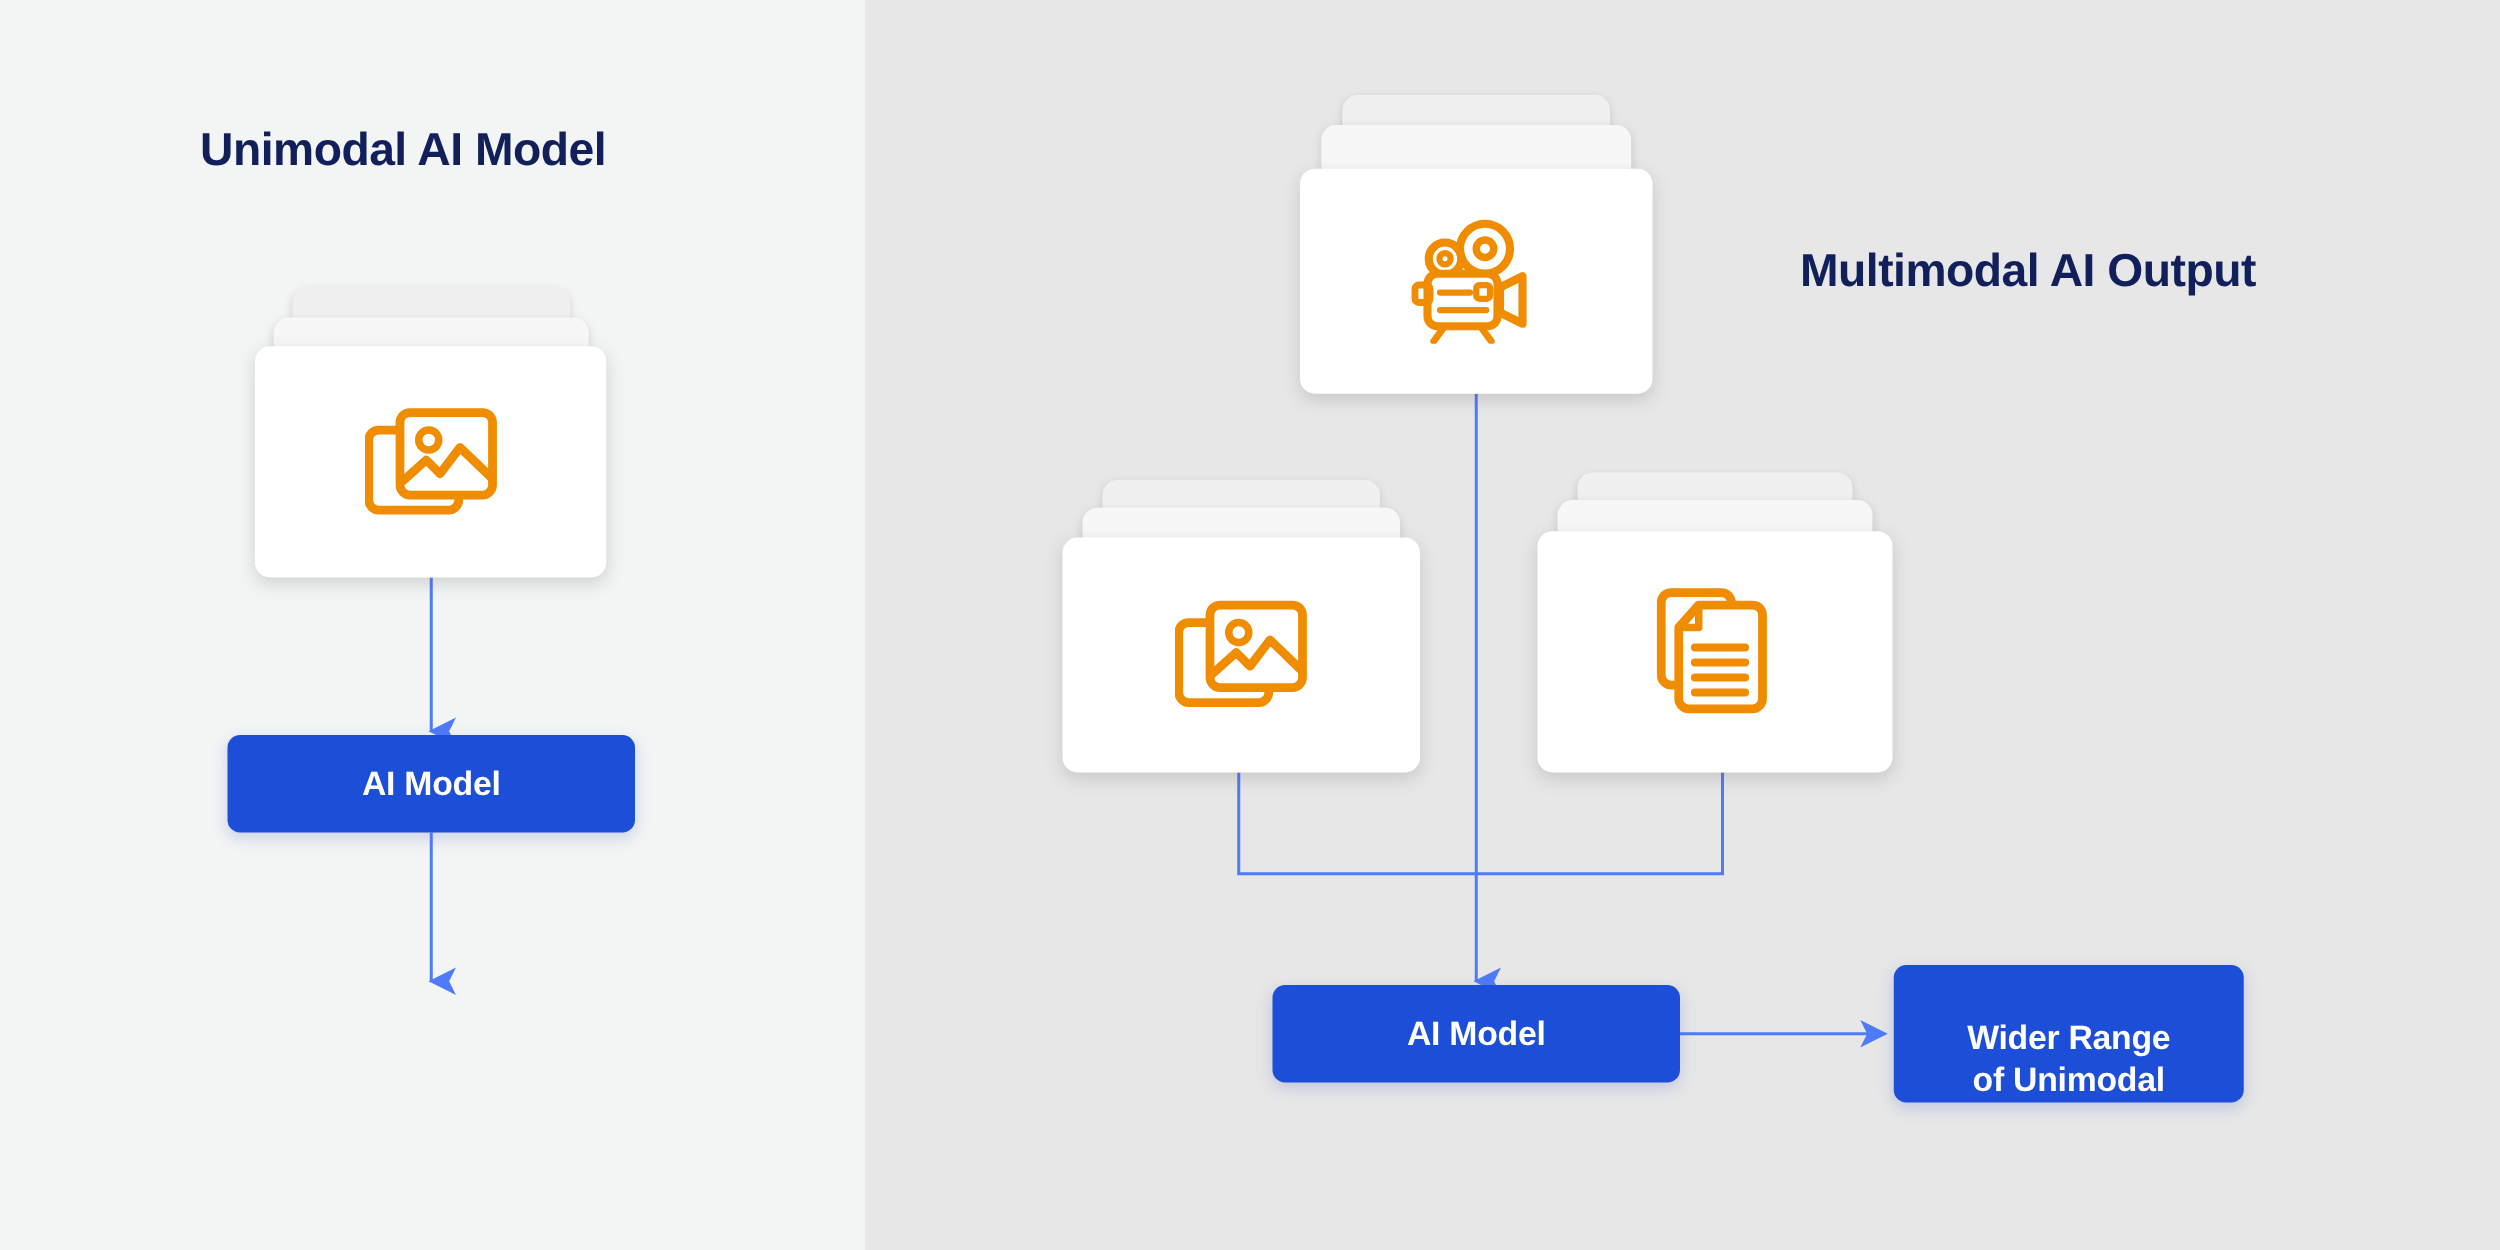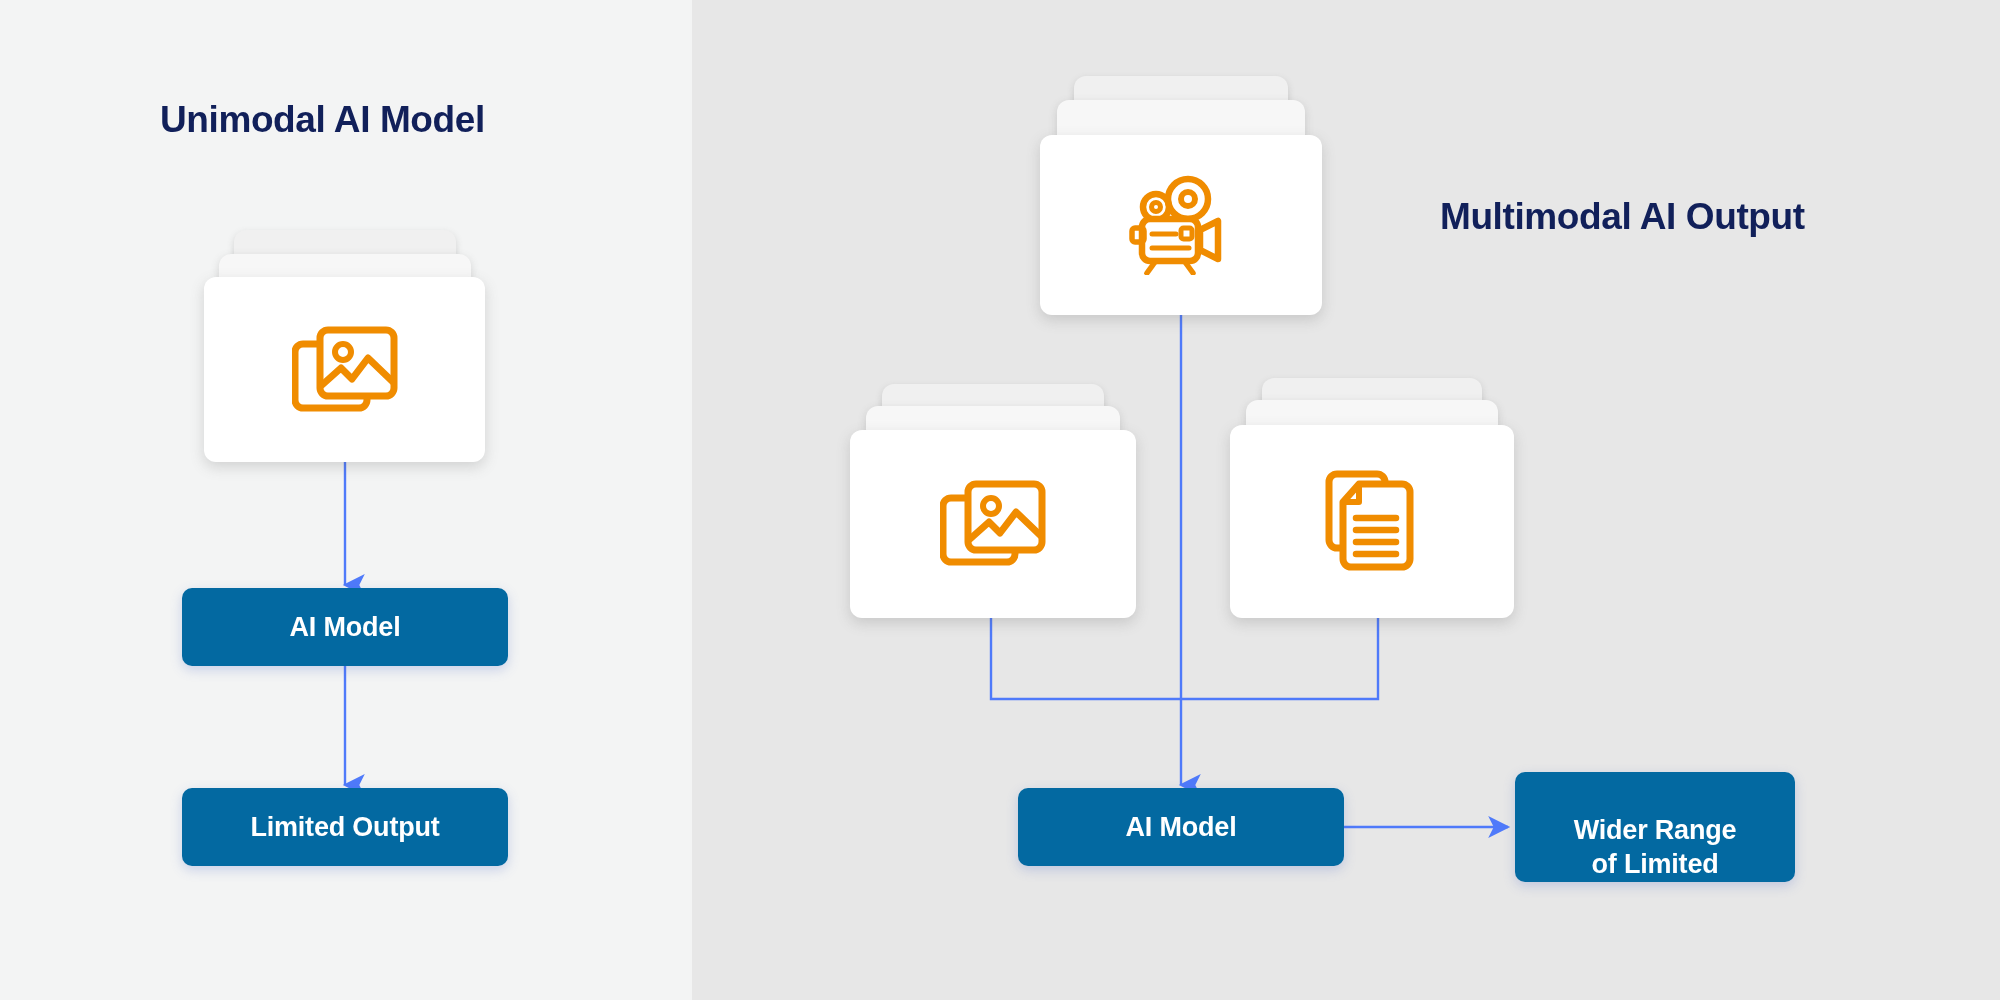--- a/index.html
+++ b/index.html
@@ -87,21 +87,21 @@
   
   #stack-document { left: 1230px; top: 378px; width: 284px; height: 240px; }
   #stack-document .back  { left: 32px; top: 0px;  width: 220px; height: 60px; }
   #stack-document .mid   { left: 16px; top: 22px; width: 252px; height: 60px; }
   #stack-document .front { left: 0px;  top: 47px; width: 284px; height: 193px; }
 
   
   .node {
     position: absolute;
     border-radius: 10px;
-    background: #0369a1;
+    background: #1d4ed8;
     color: #ffffff;
     display: flex;
     align-items: center;
     justify-content: center;
     text-align: center;
     font-weight: bold;
     font-size: 27px;
     line-height: 1.28;
     letter-spacing: -0.2px;
     box-shadow: 0 4px 12px rgba(80,110,200,0.26);
@@ -215,28 +215,25 @@
         <line x1="31" y1="72" x2="71" y2="72" stroke="#f08c00" stroke-width="6.5" stroke-linecap="round"></line>
         <line x1="31" y1="84" x2="71" y2="84" stroke="#f08c00" stroke-width="6.5" stroke-linecap="round"></line>
       </svg>
     </div>
   </div>
 
   <div class="node" id="node-unimodal-model">
     <span>AI Model</span>
   </div>
 
-  <div class="node" id="node-unimodal-output">
-    <span>Limited Output</span>
-  </div>
 
   <div class="node" id="node-multimodal-model">
     <span>AI Model</span>
   </div>
 
   <div class="node" id="node-multimodal-output">
     <span>
       <span>Wider Range</span><br>
-      <span>of Limited</span>
+      <span>of Unimodal</span>
     </span>
   </div>
 
 </div>
 
 </body></html>

